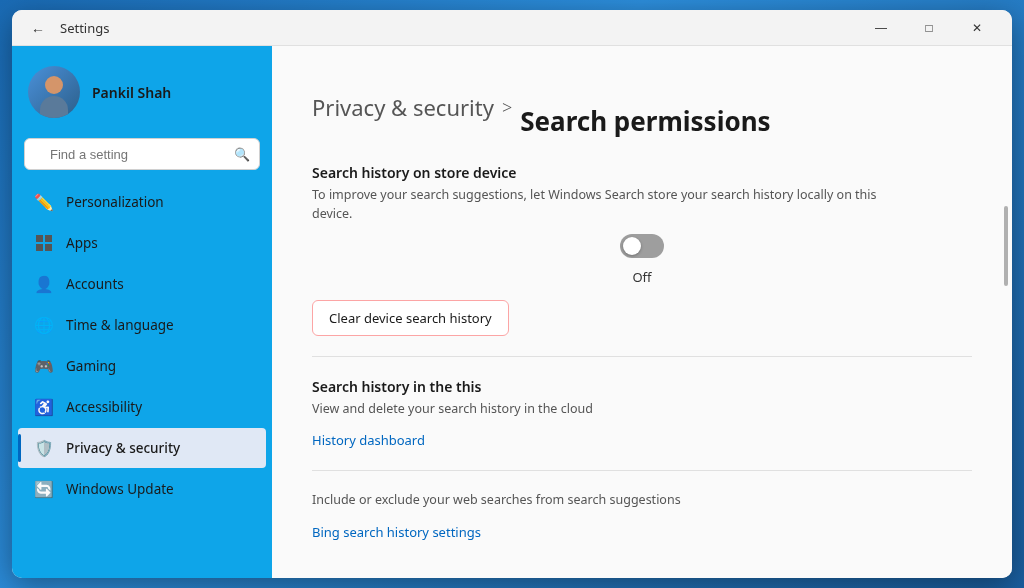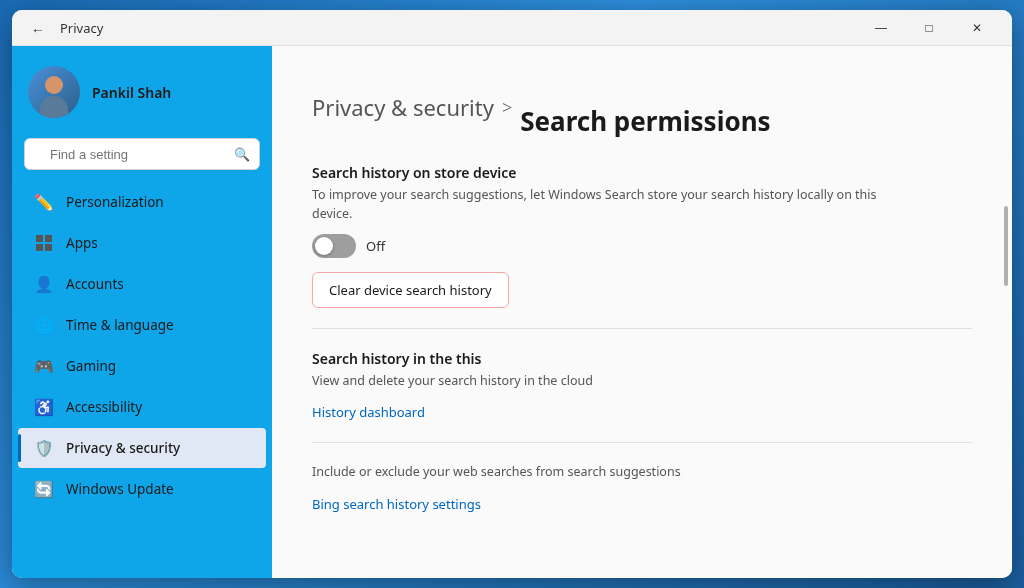--- a/index.html
+++ b/index.html
@@ -239,20 +239,21 @@
       line-height: 1.5;
       max-width: 580px;
       margin-bottom: 10px;
     }
     
     .toggle-row {
       display: flex;
       align-items: center;
       gap: 10px;
       margin-bottom: 14px;
+      flex-direction: column;
     }
     .toggle {
       width: 44px;
       height: 24px;
       background: #9e9e9e;
       border-radius: 12px;
       position: relative;
       cursor: pointer;
       display: flex;
       align-items: center;
@@ -314,21 +315,21 @@
     }
   </style>
 </head>
 <body>
 
 <div class="window">
 
   <div class="title-bar">
     <div class="title-bar-left">
       <button class="back-button">←</button>
-      <span class="title-bar-title">Privacy</span>
+      <span class="title-bar-title">Settings</span>
     </div>
     <div class="window-controls">
       <button class="win-btn">—</button>
       <button class="win-btn">□</button>
       <button class="win-btn close">✕</button>
     </div>
   </div>
 
   <div class="content-area">
 

